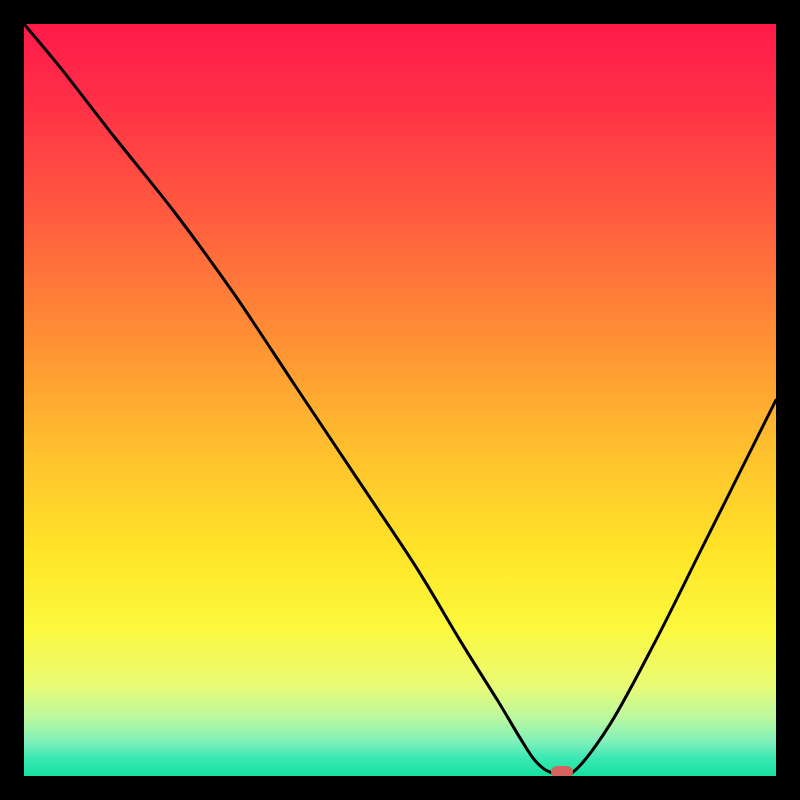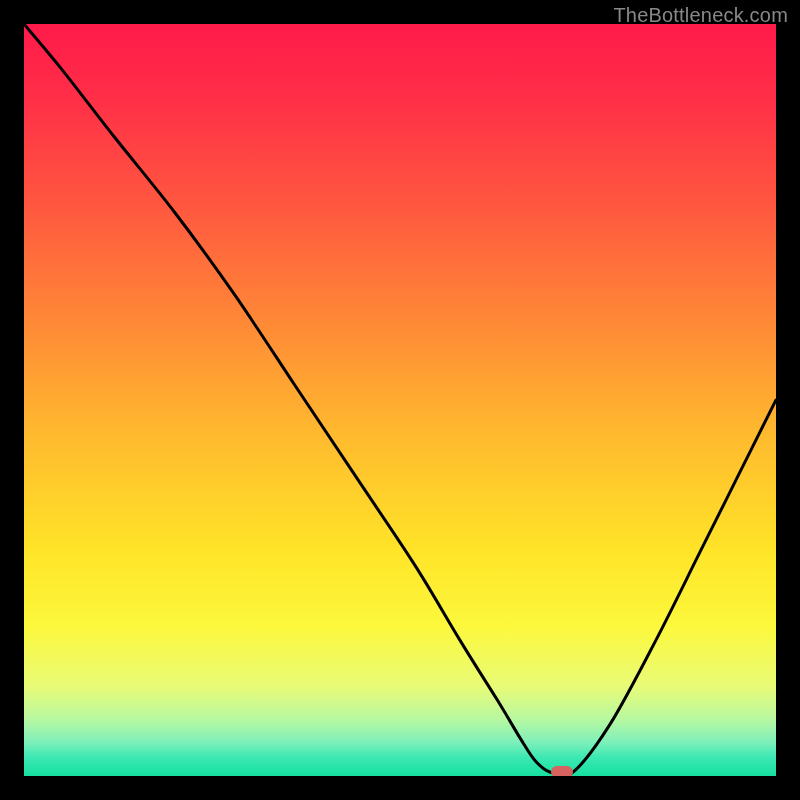--- a/index.html
+++ b/index.html
@@ -58,21 +58,20 @@
     background: #d6635f;
     transform: translate(-50%, -50%);
     z-index: 25;
   }
 </style>
 </head>
 <body>
 
 <div class="wrap">
 
-  <div class="watermark">TheBottleneck.com</div>
 
   <div class="chart-frame">
     <div class="plot">
 
       <svg class="bg" viewBox="0 0 752 752" preserveAspectRatio="none">
         <defs>
           <linearGradient id="grad" x1="0" y1="0" x2="0" y2="1">
               <stop offset="0%" stop-color="#ff1a4a"></stop>
               <stop offset="10%" stop-color="#ff2f47"></stop>
               <stop offset="25%" stop-color="#ff5a3f"></stop>

